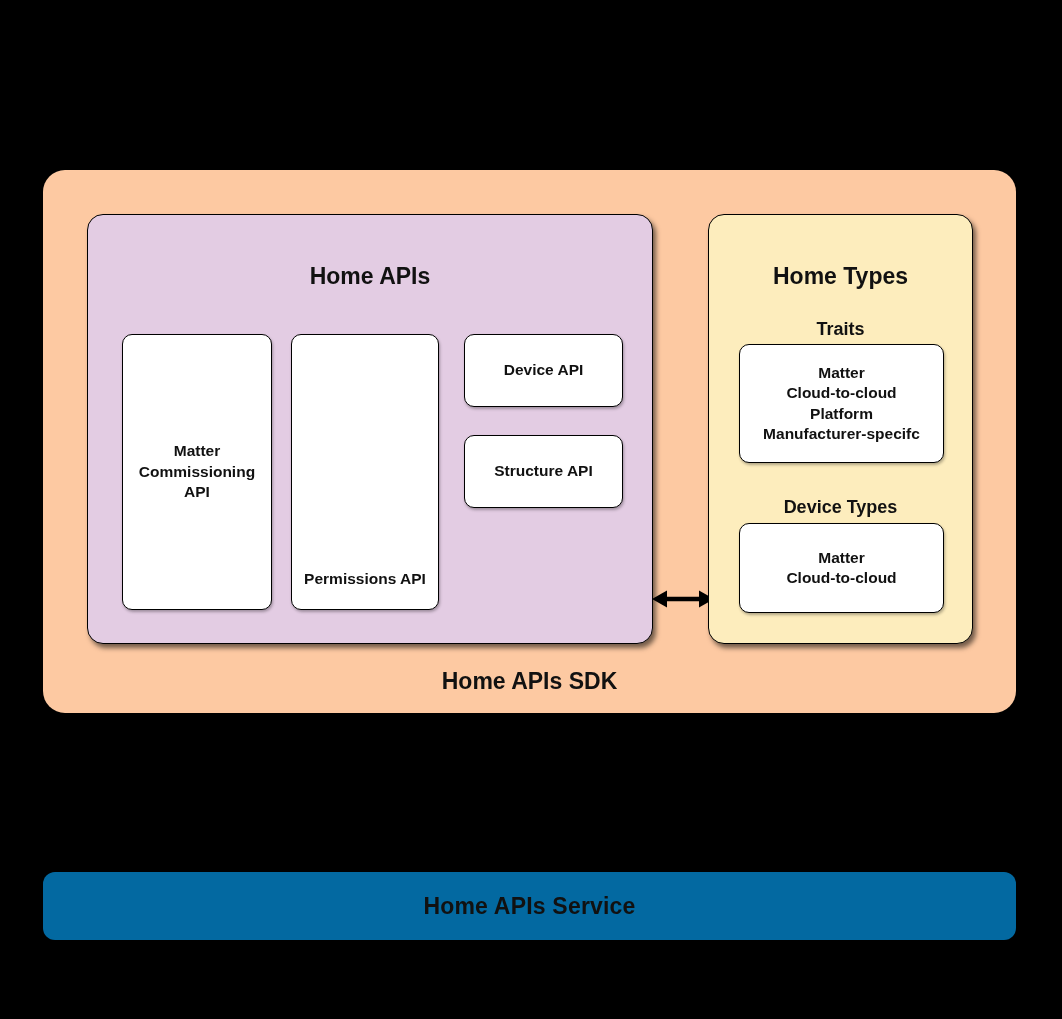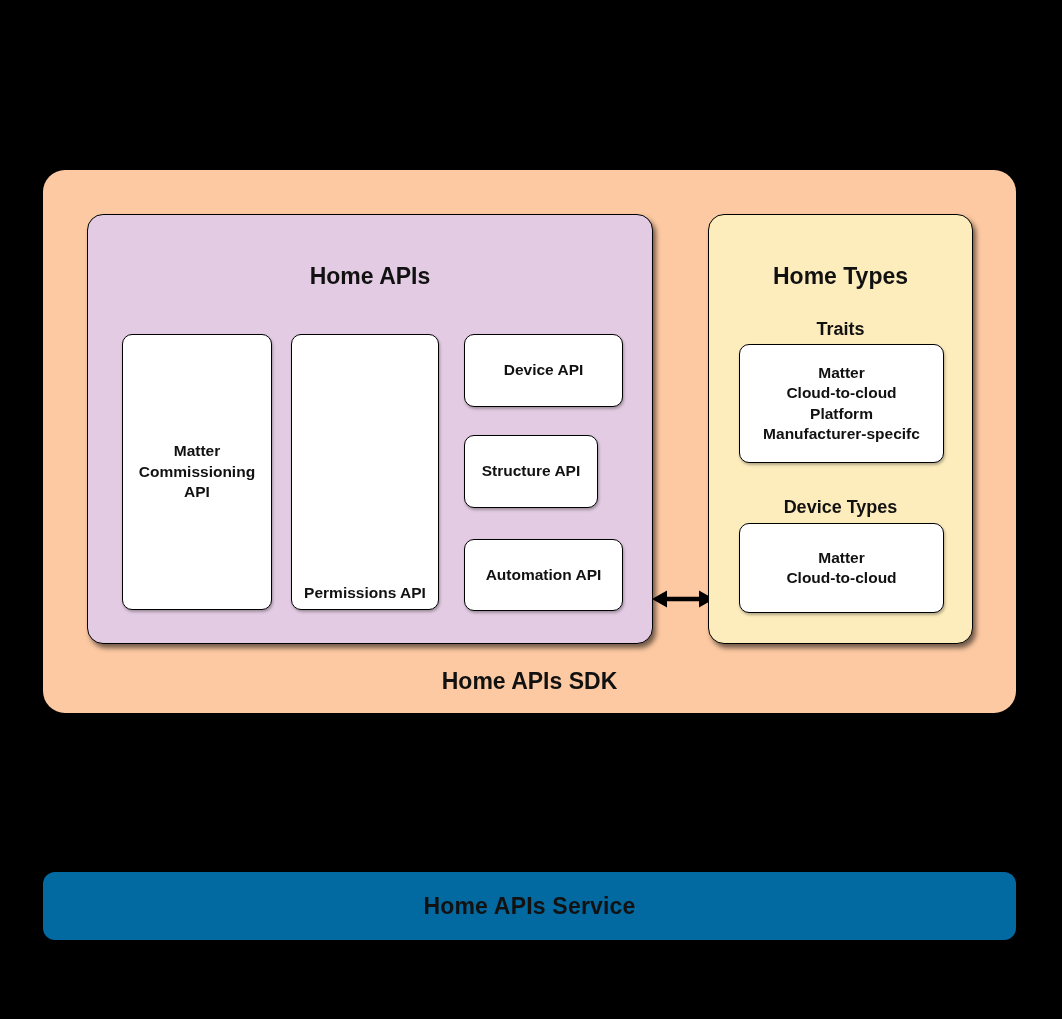--- a/index.html
+++ b/index.html
@@ -78,27 +78,27 @@
     border: 1.4px solid #000;
     border-radius: 10px;
     box-shadow: 1px 2px 3px rgba(0,0,0,0.30);
     box-sizing: border-box;
     display: flex;
     align-items: center;
     justify-content: center;
     text-align: center;
     font-size: 15.5px;
     line-height: 1.32;
-    padding: 6px 8px;
+    padding: 20px 8px;
   }
   .card span { white-space: pre-line; }
   .card-mc        { left: 34px;  top: 119px; width: 150px; height: 276px; }
   .card-perm      { left: 203px; top: 119px; width: 148px; height: 276px; align-items: flex-end; }
   .card-device    { left: 376px; top: 119px; width: 159px; height: 73px; }
-  .card-structure { left: 376px; top: 220px; width: 134px; height: 73px; }
+  .card-structure { left: 376px; top: 220px; width: 159px; height: 73px; }
   .card-auto      { left: 376px; top: 324px; width: 159px; height: 72px; }
   .heading-traits { top: 104px; }
   .card-traits    { left: 30px; top: 129px; width: 205px; height: 119px; }
   .heading-device-types { top: 282px; }
   .card-device-types    { left: 30px; top: 308px; width: 205px; height: 90px; }
   .arrow {
     position: absolute;
     left: 609px;
     top: 415px;
     width: 62px;
@@ -129,23 +129,20 @@
       </div>
       <div class="card card-perm">
         <span>Permissions API</span>
       </div>
       <div class="card card-device">
         <span>Device API</span>
       </div>
       <div class="card card-structure">
         <span>Structure API</span>
       </div>
-      <div class="card card-auto">
-        <span>Automation API</span>
-      </div>
     </div>
 
     <svg class="arrow" viewBox="0 0 62 28">
       <line x1="11" y1="14" x2="51" y2="14" stroke="#000" stroke-width="4.5"></line>
       <polygon points="0,14 15,5.5 15,22.5" fill="#000"></polygon>
       <polygon points="62,14 47,5.5 47,22.5" fill="#000"></polygon>
     </svg>
 
     <div class="group-box home-types">
       <div class="box-title">Home Types</div>

